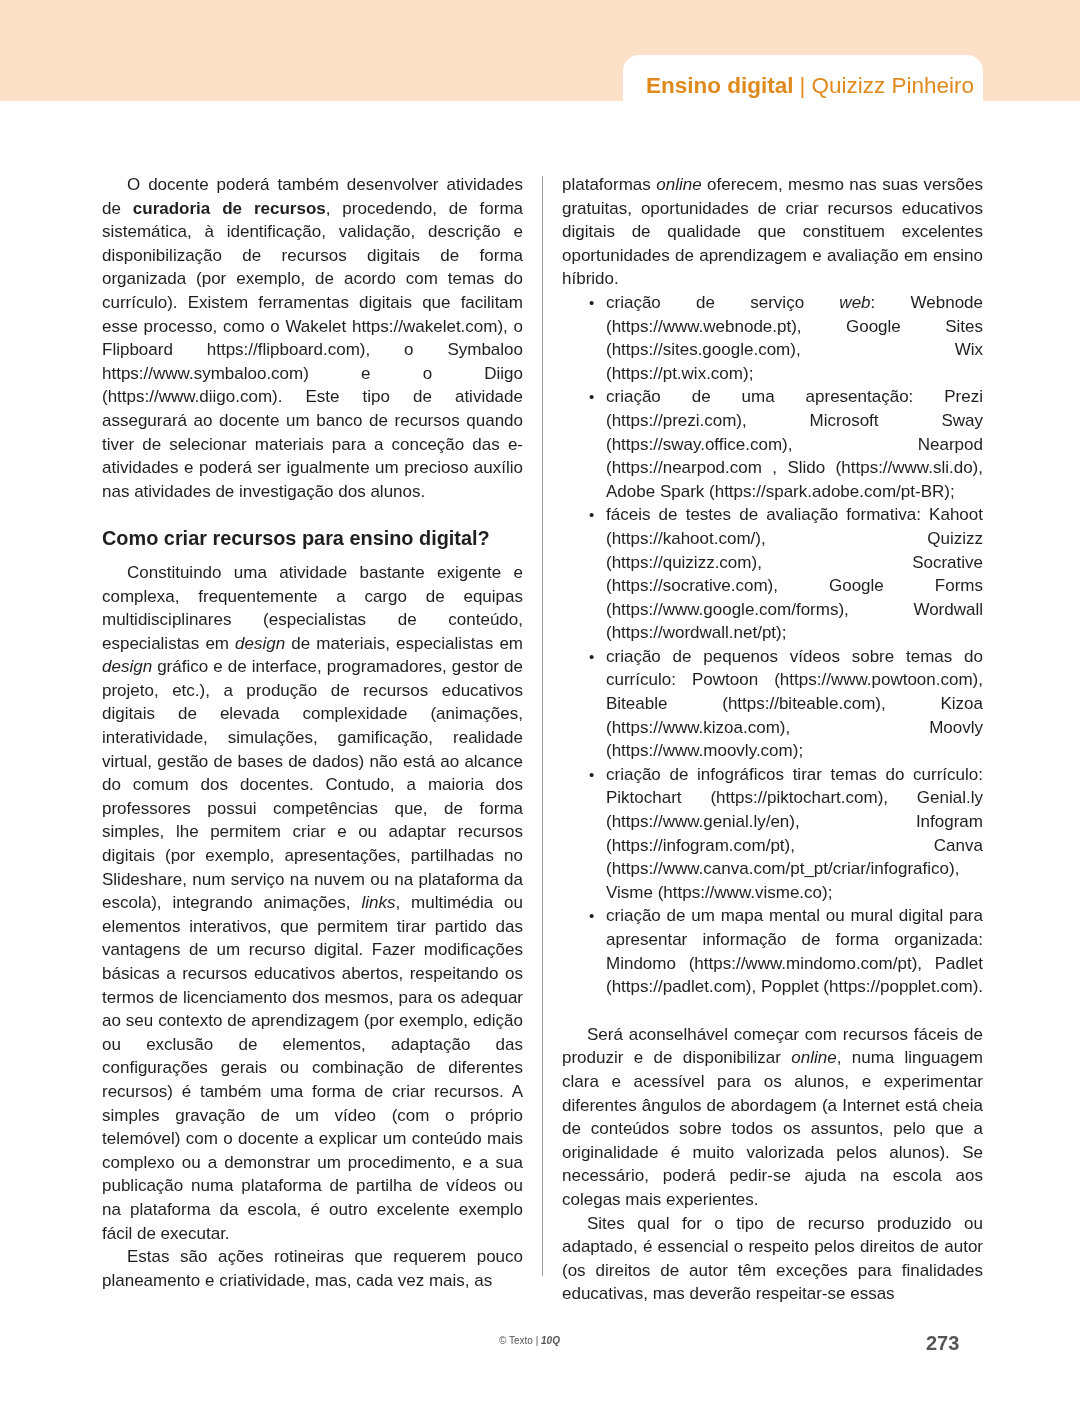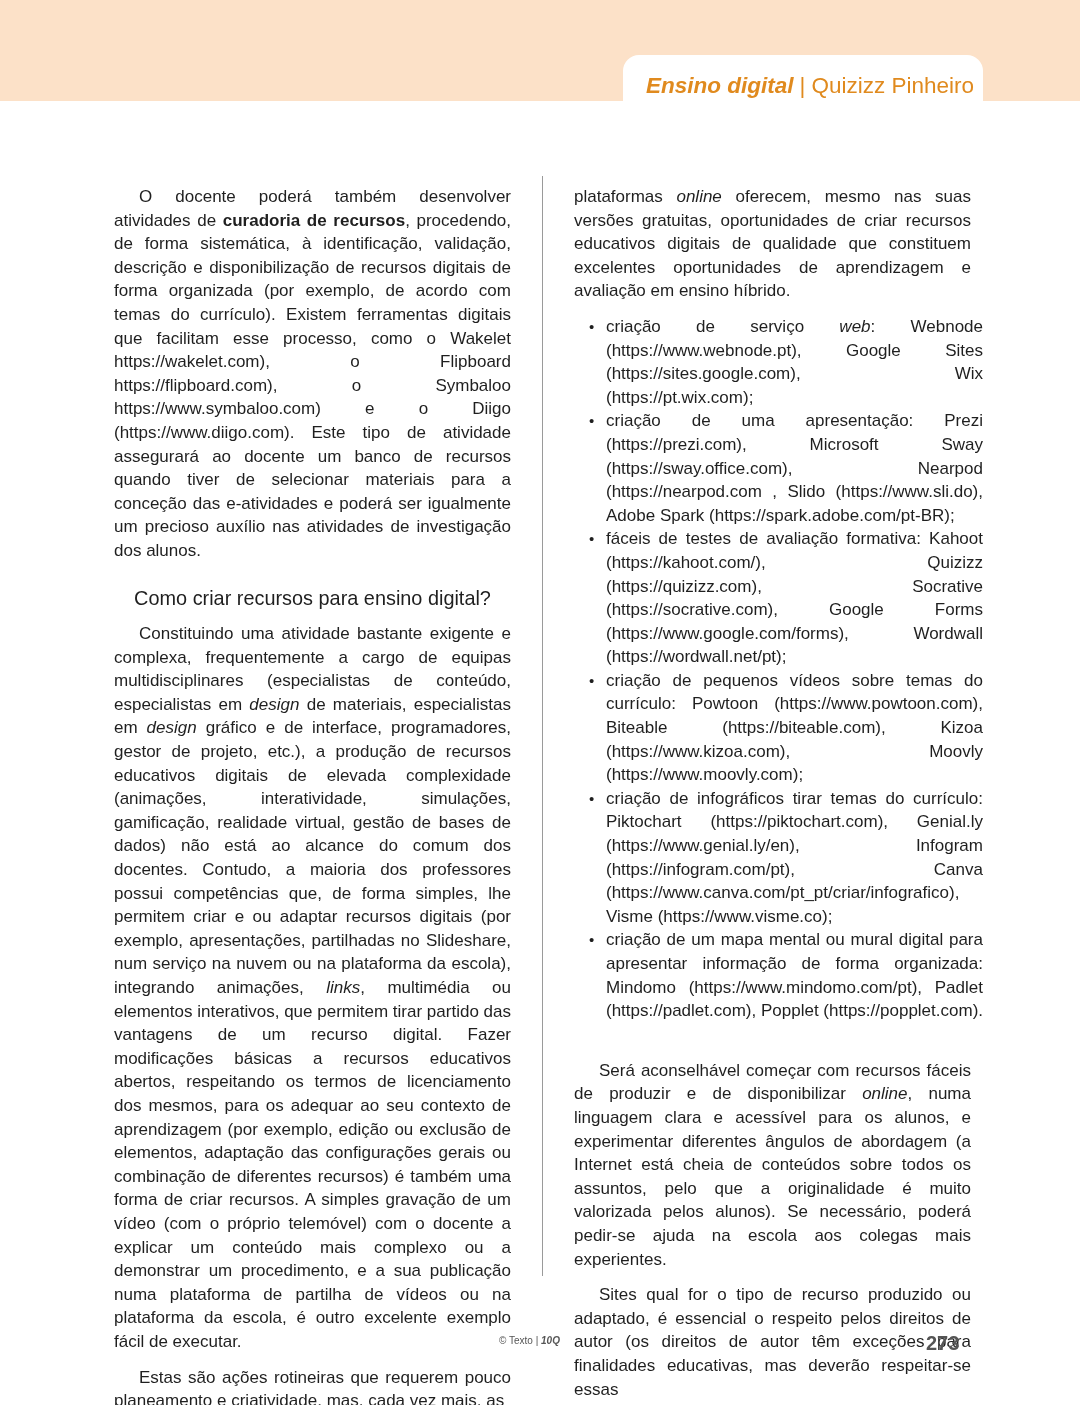--- a/index.html
+++ b/index.html
@@ -13,34 +13,34 @@
       background: #fce1c8;
     }
     .header-tab {
       position: absolute; left: 623px; top: 55px; width: 360px; height: 50px;
       background: #ffffff; border-radius: 16px 16px 0 0;
     }
     .header-title {
       position: absolute; left: 646px; top: 71px; font-size: 22.5px; line-height: 30px;
       color: #e08a1e; white-space: nowrap;
     }
-    .header-title .book { font-weight: bold; font-style: italic; }
+    .header-title .book { font-weight: bold; }
     .header-title .sep { margin: 0 6px; }
     .col {
       position: absolute; top: 173px; width: 421px;
       font-size: 17px; line-height: 23.6px; text-align: justify; hyphens: manual;
     }
     .col-left { left: 102px; }
     .col-right { left: 562px; }
     .divider {
       position: absolute; left: 542px; top: 176px; width: 1px; height: 1100px; background: #9a9a9a;
     }
-    p { margin: 12px; }
+    p { margin: 0; }
     .indent { text-indent: 25px; }
-    .section-heading { font-weight: normal; margin: 24px 0 10px 0; text-align: center; }
+    .section-heading { font-weight: bold; margin: 24px 0 10px 0; text-align: left; }
     .spacer { height: 24px; }
     ul.bullets { list-style: none; margin: 0; padding: 0 0 0 44px; }
     ul.bullets li { position: relative; }
     ul.bullets li .bullet { position: absolute; left: -17px; top: 0; font-size: 15px; }
     .footer-copy {
       position: absolute; left: 499px; top: 1335px; font-size: 10px; color: #555; white-space: nowrap;
     }
     .footer-copy .q { font-style: italic; font-weight: bold; }
     .page-number {
       position: absolute; left: 926px; top: 1332px; font-size: 20px; font-weight: bold; color: #555;

